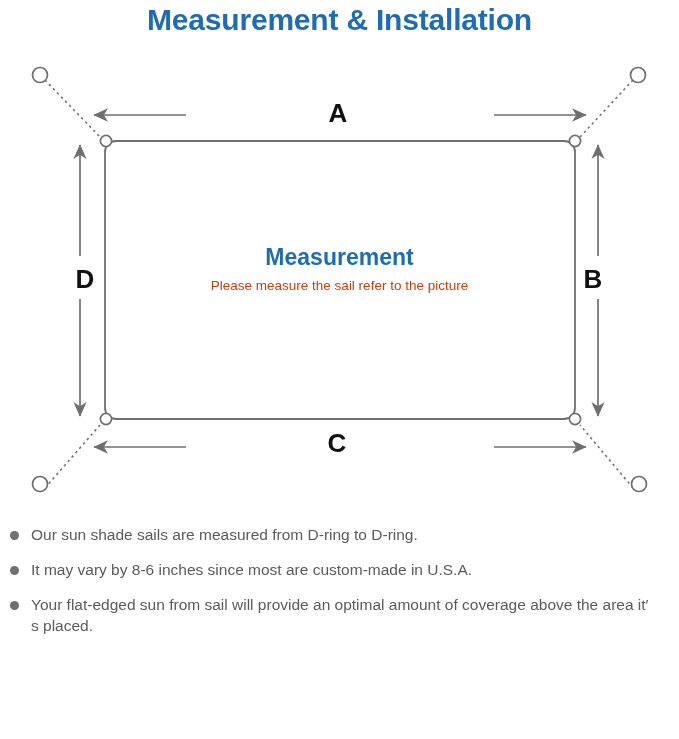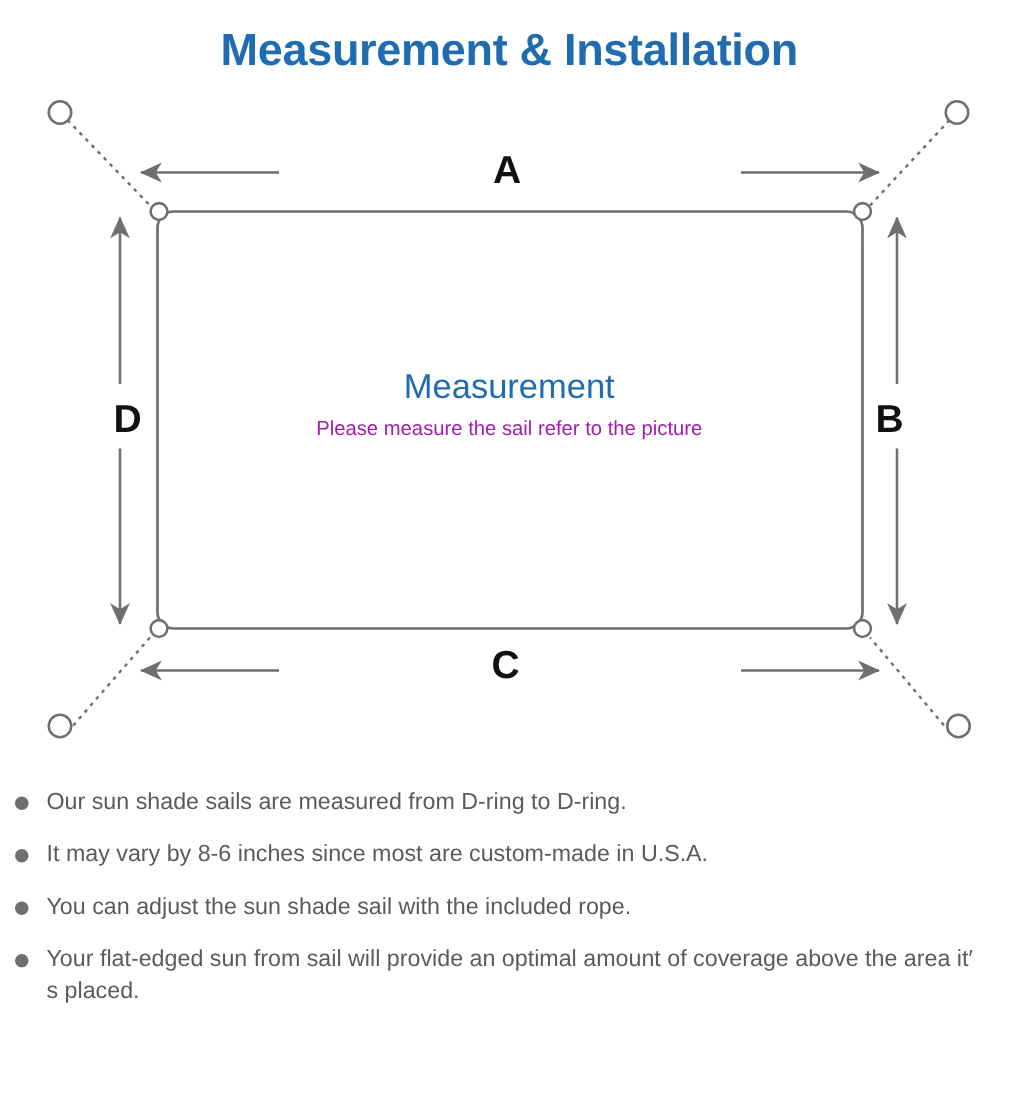--- a/index.html
+++ b/index.html
@@ -19,21 +19,21 @@
     position: relative;
     width: 679px;
     height: 739px;
     background: #ffffff;
   }
 
   
   .title {
     position: absolute;
     left: 0;
-    top: 14px;
+    top: 0;
     width: 679px;
     text-align: center;
     font-size: 30px;
     font-weight: bold;
     color: #1f6cb0;
     letter-spacing: -0.2px;
     line-height: 38px;
     padding-top: 1px;
     box-sizing: border-box;
   }
@@ -51,32 +51,32 @@
   }
 
   
   .center-heading {
     position: absolute;
     left: 0;
     top: 243px;
     width: 679px;
     text-align: center;
     font-size: 23px;
-    font-weight: normal;
+    font-weight: bold;
     color: #1f6cb0;
     line-height: 28px;
   }
   .center-sub {
     position: absolute;
     left: 0;
     top: 277px;
     width: 679px;
     text-align: center;
     font-size: 13.5px;
-    color: #a21caf;
+    color: #c2410c;
     line-height: 18px;
   }
 
   
   .dim-letter {
     position: absolute;
     font-size: 26px;
     font-weight: bold;
     color: #111111;
     background: #ffffff;
@@ -192,21 +192,17 @@
     <div class="note-row">
       <span class="note-bullet"></span>
       <span class="note-text">Our sun shade sails are measured from D-ring to D-ring.</span>
     </div>
     <div class="note-row">
       <span class="note-bullet"></span>
       <span class="note-text">It may vary by 8-6 inches since most are custom-made in U.S.A.</span>
     </div>
     <div class="note-row">
       <span class="note-bullet"></span>
-      <span class="note-text">You can adjust the sun shade sail with the included rope.</span>
-    </div>
-    <div class="note-row">
-      <span class="note-bullet"></span>
       <span class="note-text">Your flat-edged sun from sail will provide an optimal amount of coverage above the area it′ s placed.</span>
     </div>
   </div>
 
 </div>
 
 </body></html>

